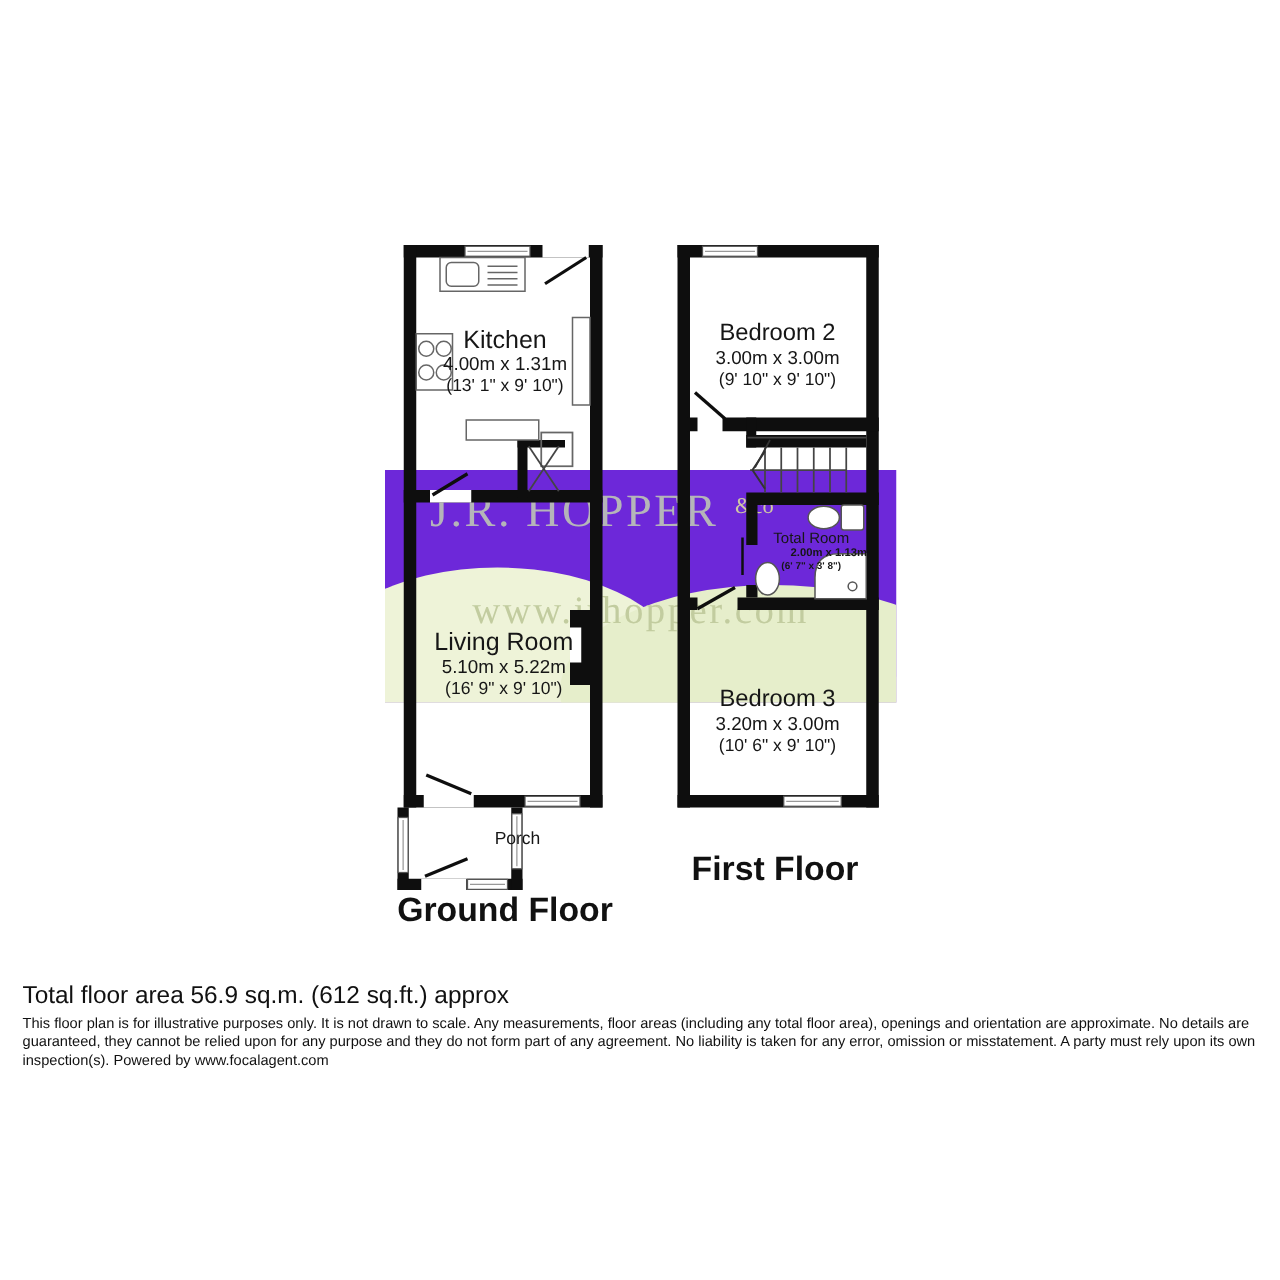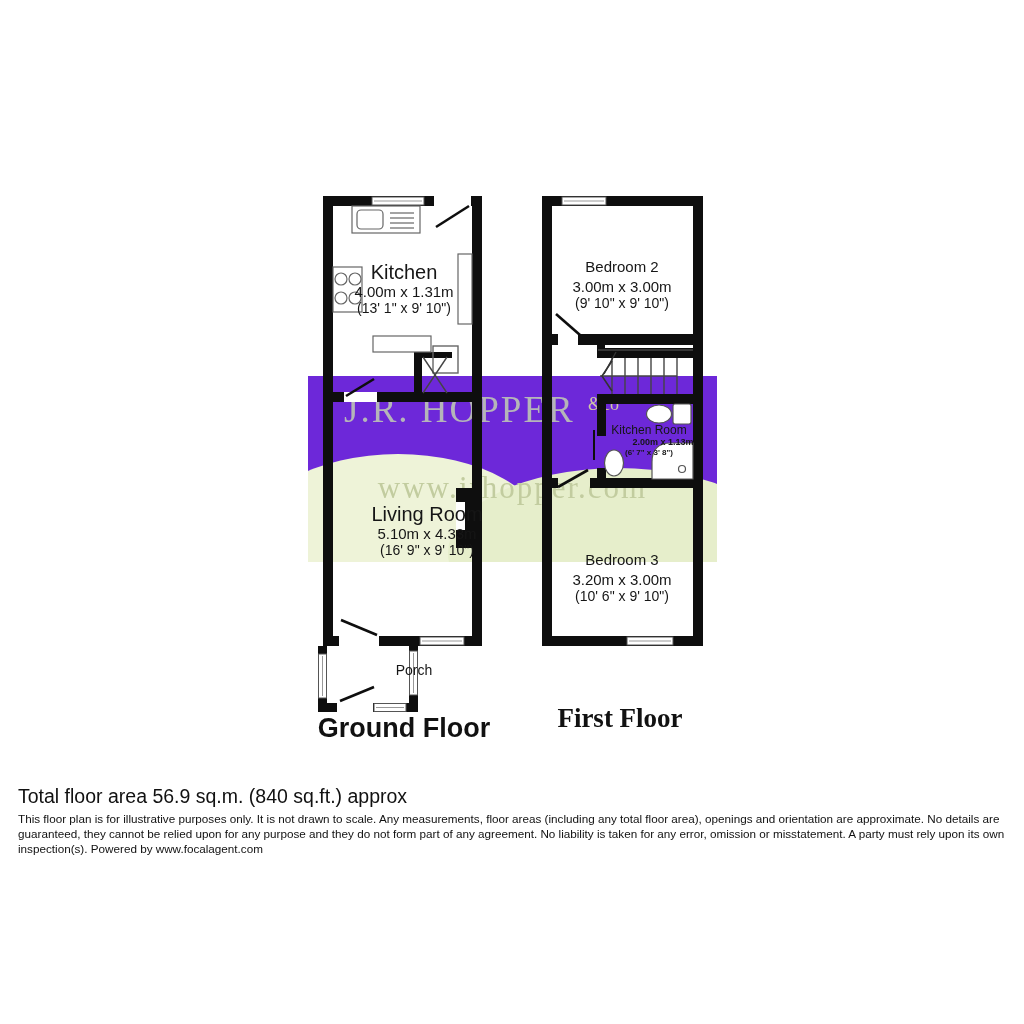--- a/index.html
+++ b/index.html
@@ -21,33 +21,33 @@
           color:#c2cc9f;white-space:nowrap;}
   
   #plan{position:absolute;left:0;top:0;z-index:1;}
   
   .room-label{position:absolute;transform:translateX(-50%);text-align:center;
               color:#161616;z-index:2;white-space:nowrap;}
   .room-name{display:block;font-size:20px;line-height:22px;}
   .room-metric{display:block;font-size:15px;line-height:17px;}
   .room-imperial{display:block;font-size:14px;line-height:16px;}
   .lbl-kitchen{left:404px;top:261px;}
-  .lbl-living{left:403px;top:503px;margin-left:24px;}
+  .lbl-living{left:403px;top:503px;}
   .lbl-bed2{left:622px;top:256px;}
-  .lbl-bed2 .room-name,.lbl-bed1 .room-name{font-size:15px;}
+  .lbl-bed2 .room-name,.lbl-bed1 .room-name{font-size:19px;}
   .lbl-bed1{left:622px;top:549px;}
   .lbl-shower{left:649px;top:424px;}
   .lbl-shower .room-name{font-size:12px;line-height:13px;font-weight:bold;font-weight:normal;}
   .lbl-shower .room-metric{font-size:9px;line-height:11px;font-weight:bold;margin-left:28px;}
   .lbl-shower .room-imperial{font-size:8px;line-height:10px;font-weight:bold;}
   .lbl-porch{left:366px;top:662px;font-size:14px;z-index:2;margin-left:48px;}
   .floor-title{position:absolute;transform:translateX(-50%);font-size:27px;font-weight:bold;
                color:#111;z-index:2;white-space:nowrap;}
   .title-ground{left:404px;top:713px;}
-  .title-first{left:620px;top:703px;font-family:Liberation Serif, serif;}
+  .title-first{left:620px;top:680px;}
   
   .total-area{position:absolute;left:18px;top:785px;font-size:19.5px;color:#111;z-index:2;}
   .disclaimer{position:absolute;left:18px;top:812px;width:992px;font-size:11.7px;
               line-height:1.27;color:#111;z-index:2;}
 </style>
 </head>
 <body>
 
 <div id="canvas">
 
@@ -186,43 +186,43 @@
   </svg>
 
   <div class="room-label lbl-kitchen">
     <span class="room-name">Kitchen</span>
     <span class="room-metric">4.00m x 1.31m</span>
     <span class="room-imperial">(13' 1" x 9' 10")</span>
   </div>
 
   <div class="room-label lbl-living">
     <span class="room-name">Living Room</span>
-    <span class="room-metric">5.10m x 4.33m</span>
+    <span class="room-metric">5.10m x 5.22m</span>
     <span class="room-imperial">(16' 9" x 9' 10")</span>
   </div>
 
   <div class="room-label lbl-porch">Porch</div>
 
   <div class="room-label lbl-bed2">
     <span class="room-name">Bedroom 2</span>
     <span class="room-metric">3.00m x 3.00m</span>
     <span class="room-imperial">(9' 10" x 9' 10")</span>
   </div>
 
   <div class="room-label lbl-shower">
-    <span class="room-name">Kitchen Room</span>
+    <span class="room-name">Total Room</span>
     <span class="room-metric">2.00m x 1.13m</span>
     <span class="room-imperial">(6' 7" x 3' 8")</span>
   </div>
 
   <div class="room-label lbl-bed1">
     <span class="room-name">Bedroom 3</span>
     <span class="room-metric">3.20m x 3.00m</span>
     <span class="room-imperial">(10' 6" x 9' 10")</span>
   </div>
 
   <div class="floor-title title-ground">Ground Floor</div>
   <div class="floor-title title-first">First Floor</div>
 
-  <div class="total-area">Total floor area 56.9 sq.m. (840 sq.ft.) approx</div>
+  <div class="total-area">Total floor area 56.9 sq.m. (612 sq.ft.) approx</div>
   <div class="disclaimer">This floor plan is for illustrative purposes only. It is not drawn to scale. Any measurements, floor areas (including any total floor area), openings and orientation are approximate. No details are guaranteed, they cannot be relied upon for any purpose and they do not form part of any agreement. No liability is taken for any error, omission or misstatement. A party must rely upon its own inspection(s). Powered by www.focalagent.com</div>
 
 </div>
 
 </body></html>

